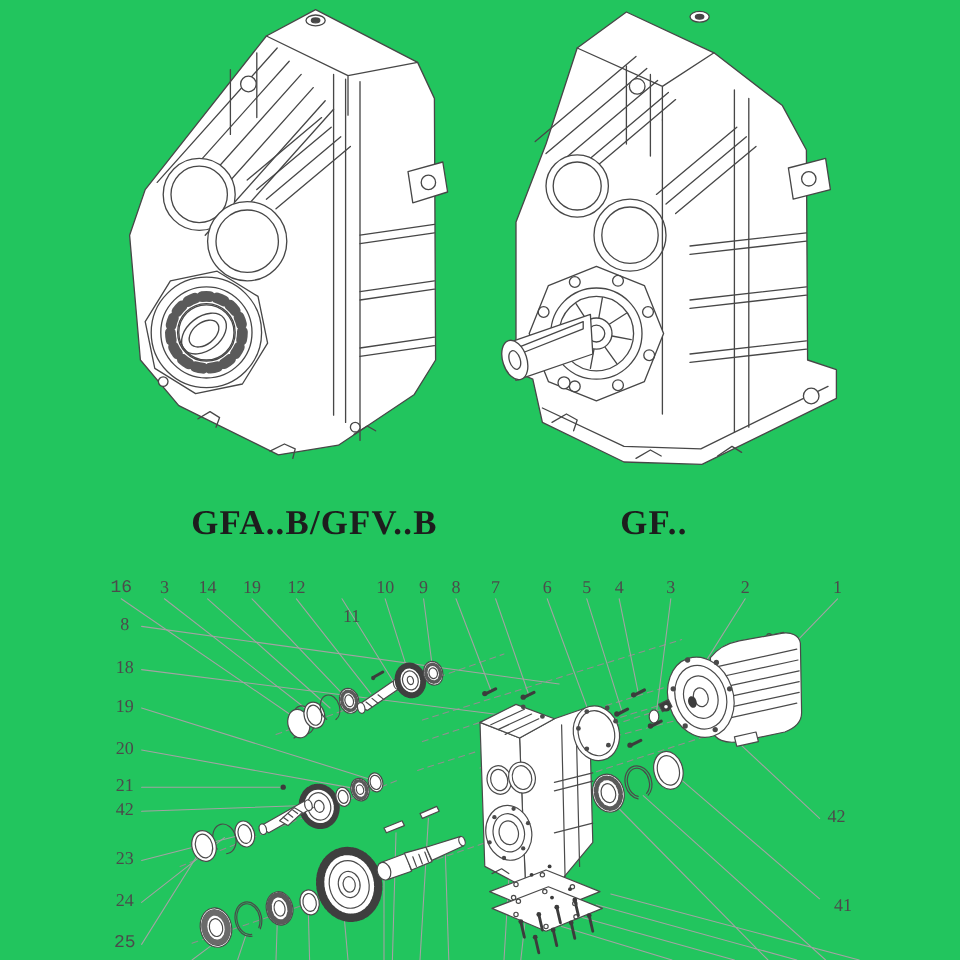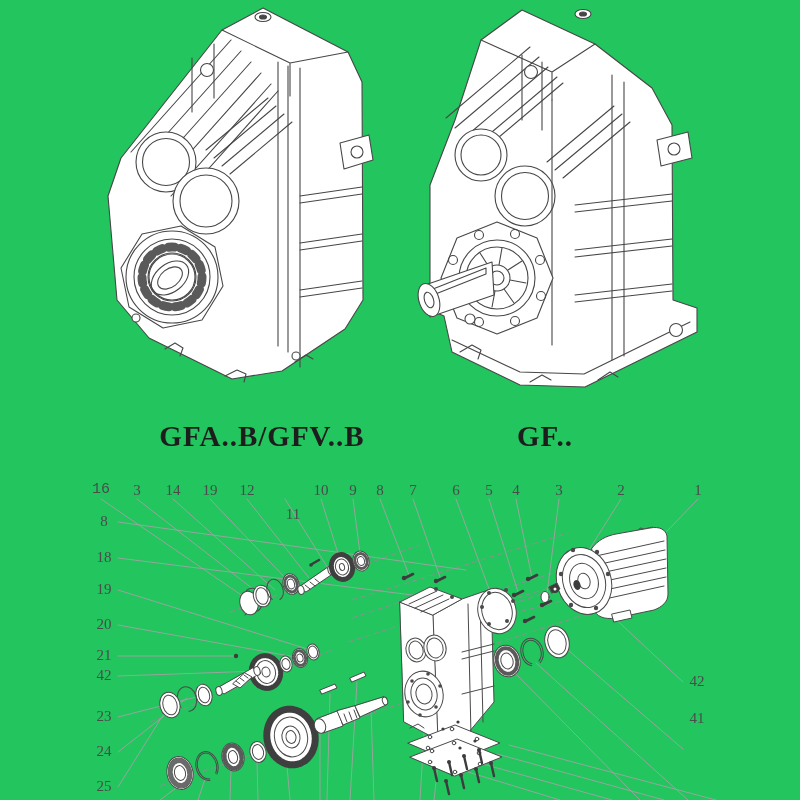--- a/index.html
+++ b/index.html
@@ -359,18 +359,18 @@
       <span class="callout" style="left: 608px; top: 481px;">2</span>
       <span class="callout" style="left: 685px; top: 481px;">1</span>
       <span class="callout" style="left: 91px; top: 512px;">8</span>
       <span class="callout" style="left: 91px; top: 548px;">18</span>
       <span class="callout" style="left: 91px; top: 580px;">19</span>
       <span class="callout" style="left: 91px; top: 615px; text-align: center;">20</span>
       <span class="callout" style="left: 91px; top: 646px;">21</span>
       <span class="callout" style="left: 91px; top: 666px;">42</span>
       <span class="callout" style="left: 91px; top: 707px;">23</span>
       <span class="callout" style="left: 91px; top: 742px;">24</span>
-      <span class="callout" style="left: 91px; top: 777px;">25</span>
+      <span class="callout" style="left: 91px; top: 777px; font-family: Liberation Mono, monospace;">25</span>
       <span class="callout" style="left: 684px; top: 672px;">42</span>
-      <span class="callout" style="left: 684px; top: 709px;">41</span>
+      <span class="callout" style="left: 684px; top: 746px; text-align: right;">41</span>
     </div>
 
 </div>
 
 </body></html>

